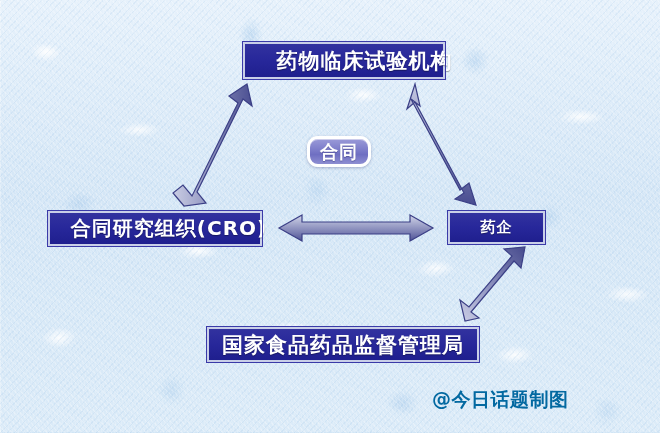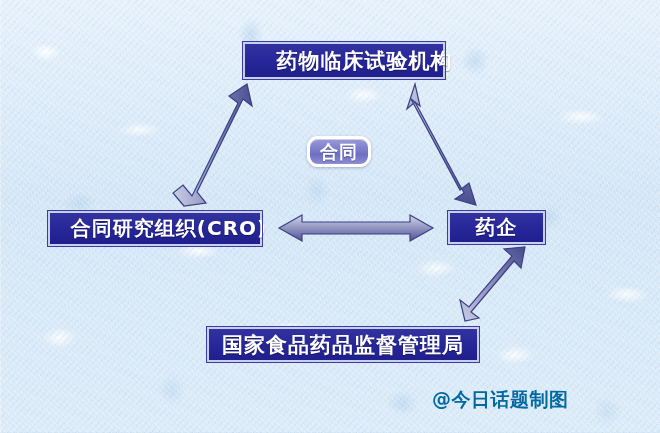--- a/index.html
+++ b/index.html
@@ -72,21 +72,21 @@
     justify-content: center;
     letter-spacing: 1px;
     font-weight: 700;
     white-space: nowrap;
     text-shadow: 0 1px 1px rgba(0,0,0,.35);
     z-index: 4;
   }
 
   #node-institution { left: 243px; top: 42px;  width: 202px; height: 37px; font-size: 21px; padding-left: 41px; }
   #node-cro         { left: 48px;  top: 211px; width: 214px; height: 35px; font-size: 20px; padding-left: 28px; }
-  #node-pharma      { left: 448px; top: 211px; width: 97px;  height: 33px; font-size: 20px; }
+  #node-pharma      { left: 448px; top: 211px; width: 97px;  height: 33px; font-size: 15px; }
   #node-cfda        { left: 207px; top: 327px; width: 272px; height: 35px; font-size: 21px; }
 
   
   #chip-contract {
     position: absolute;
     left: 307px;
     top: 136px;
     width: 64px;
     height: 31px;
     box-sizing: border-box;

